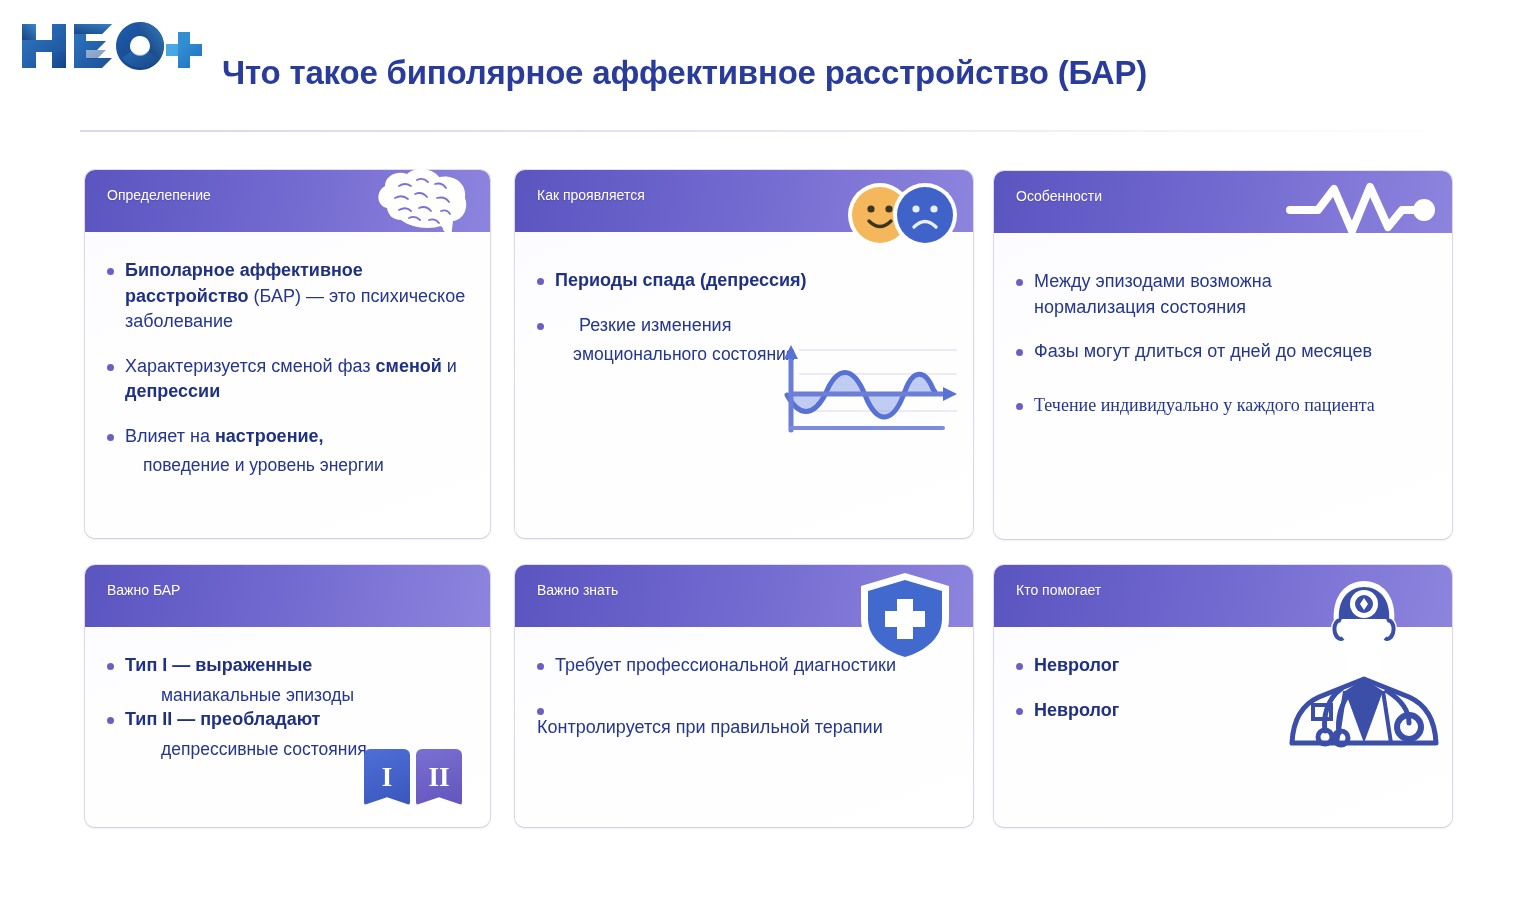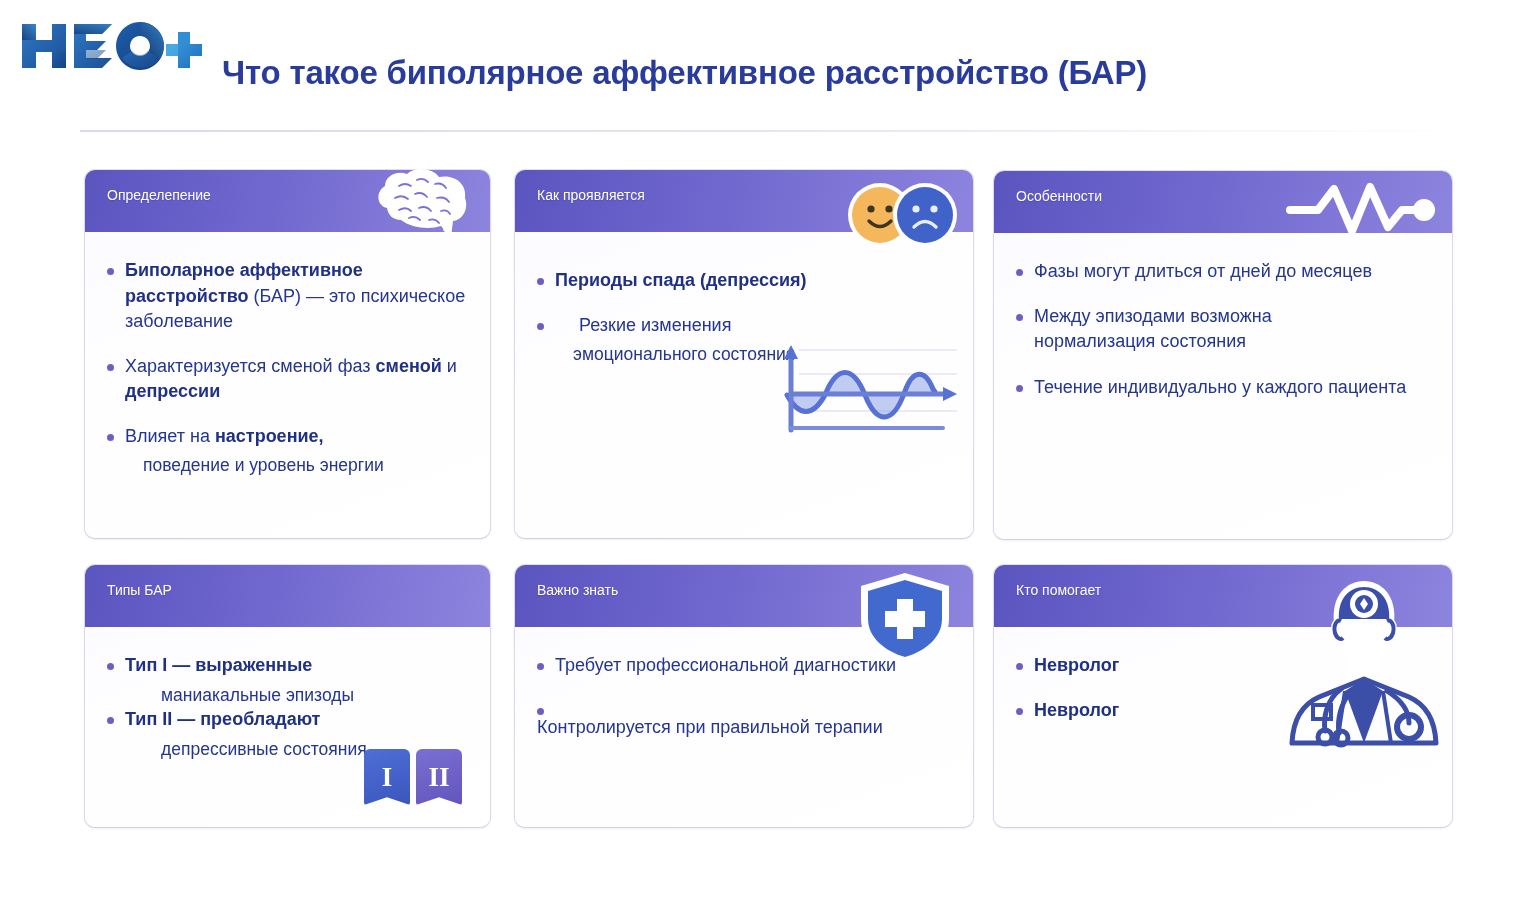--- a/index.html
+++ b/index.html
@@ -313,39 +313,39 @@
     </div>
 
     <div class="head-icon" style="left:290px; top:6px; width:160px; height:66px;">
       <svg viewBox="0 0 160 66" xmlns="http://www.w3.org/2000/svg">
         <path d="M6 33 H34 L50 12 L68 54 L86 10 L104 50 L118 33 H132" stroke="#ffffff" stroke-width="8" fill="none" stroke-linecap="round" stroke-linejoin="round"></path>
         <circle cx="140" cy="33" r="11" fill="#ffffff"></circle>
       </svg>
     </div>
 
     <div class="card-body">
+      <div class="bullet-row" style="margin-top:10px;">
+        <span class="bullet-dot"></span>
+        <span class="bullet-text" style="max-width:300px;">Между эпизодами возможна нормализация состояния</span>
+      </div>
       <div class="bullet-row">
         <span class="bullet-dot"></span>
         <span class="bullet-text">Фазы могут длиться от дней до месяцев</span>
       </div>
-      <div class="bullet-row" style="margin-top:10px;">
-        <span class="bullet-dot"></span>
-        <span class="bullet-text" style="max-width:300px;">Между эпизодами возможна нормализация состояния</span>
-      </div>
-      <div class="bullet-row" style="margin-top:20px;">
+      <div class="bullet-row" style="margin-top:28px;font-family:Liberation Serif, serif;">
         <span class="bullet-dot"></span>
         <span class="bullet-text">Течение индивидуально у каждого пациента</span>
       </div>
     </div>
   </div>
 
   <div class="card" style="left:85px; top:395px; width:405px; height:262px;">
     <div class="card-inner"></div>
     <div class="card-head">
-      <div class="card-head-title">Типы БАР</div>
+      <div class="card-head-title">Важно БАР</div>
     </div>
 
     <div class="card-body">
       <div class="bullet-row" style="margin-bottom:4px;">
         <span class="bullet-dot"></span>
         <span class="bullet-text">
           <b>Тип I — выраженные</b>
         </span>
       </div>
       <span class="bullet-sub" style="padding-left:54px;">маниакальные эпизоды</span>

